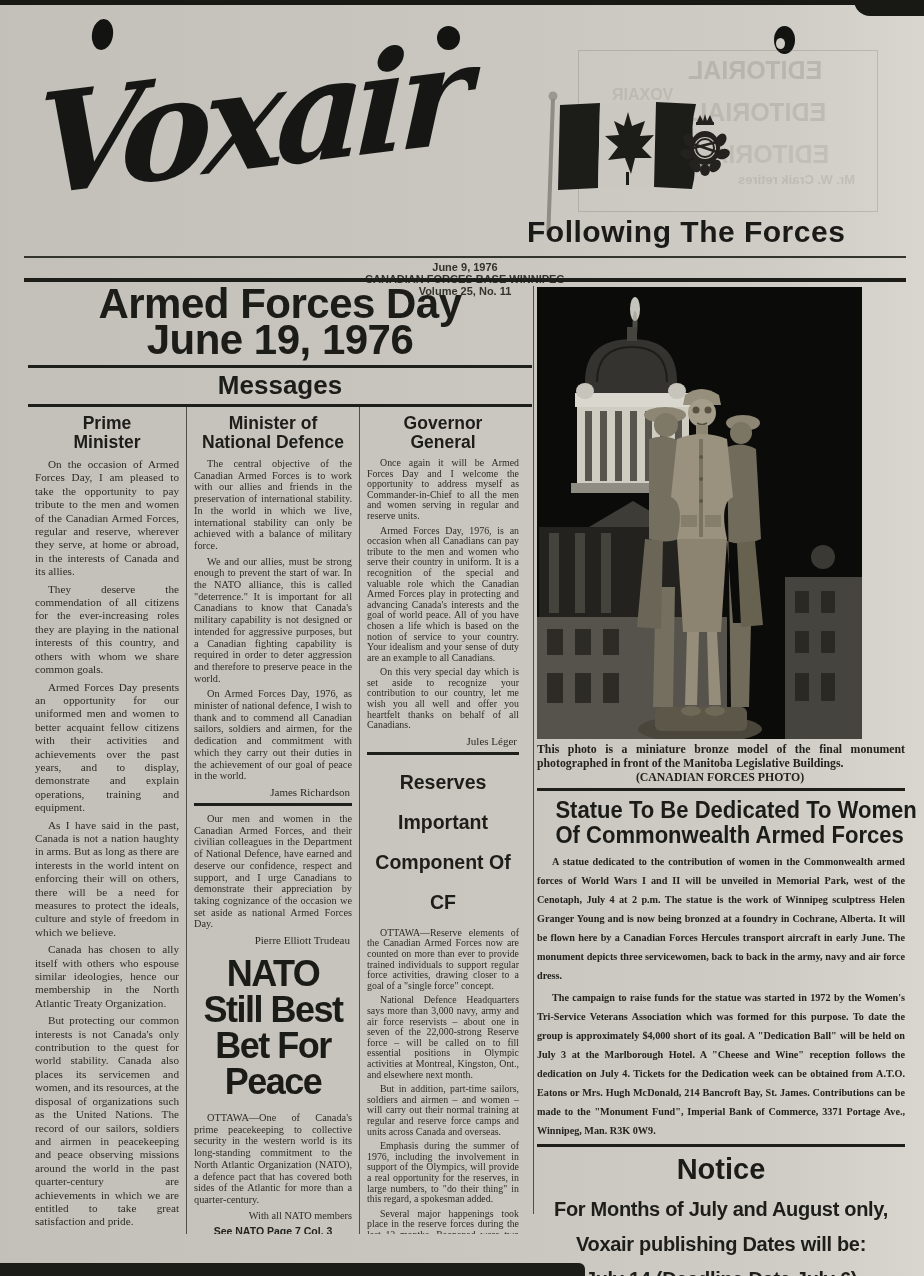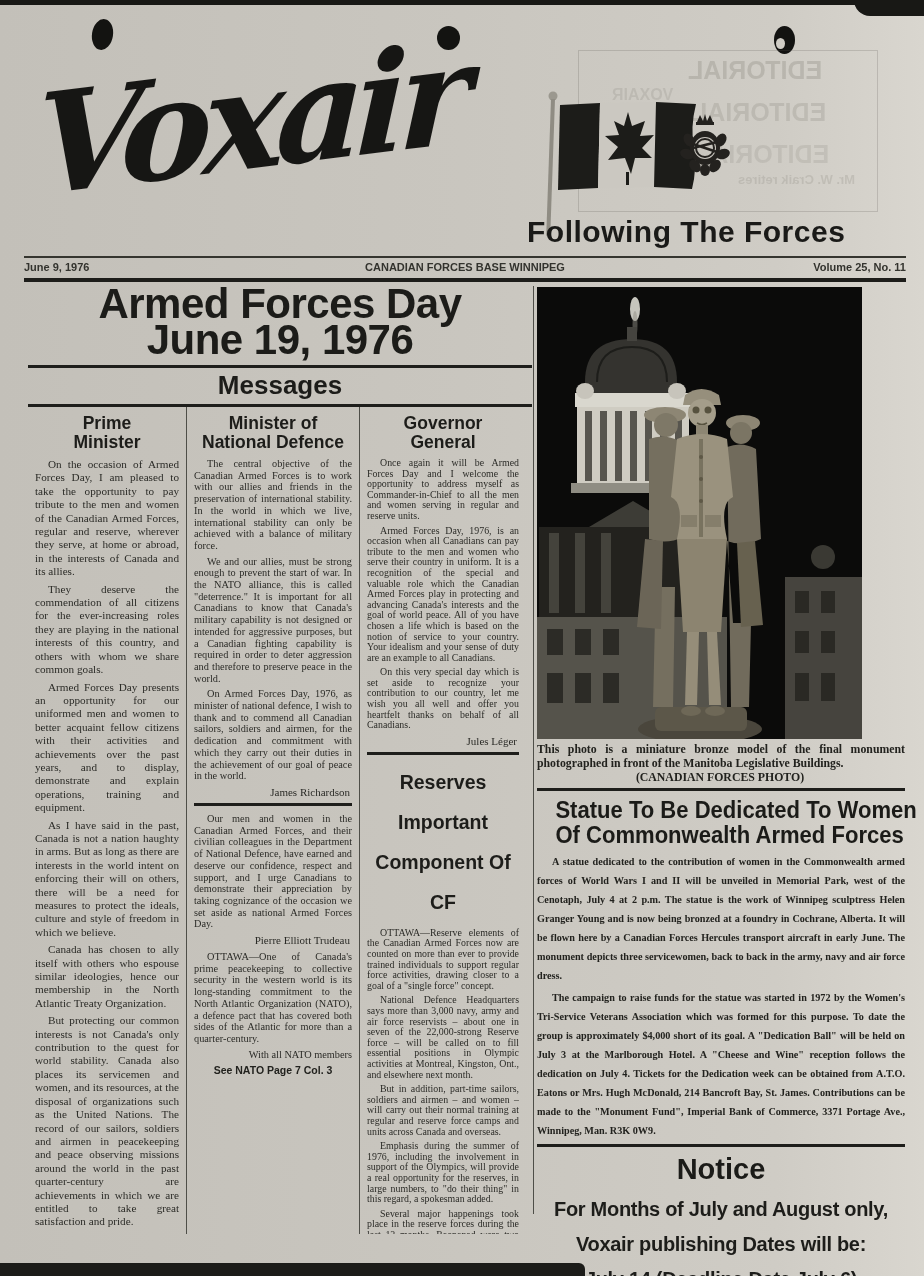--- a/index.html
+++ b/index.html
@@ -20,21 +20,21 @@
   .bleed-box{position:absolute;left:578px;top:50px;width:298px;height:160px;border:1px solid rgba(90,88,80,.22);}
   
   .logo{position:absolute;left:34px;top:78px;font-family:"DejaVu Serif",serif;font-style:italic;font-weight:bold;
     font-size:138px;letter-spacing:-9px;color:#161614;transform:rotate(-7deg) skewX(-9deg);transform-origin:left bottom;line-height:1;}
   .flag-wrap{position:absolute;left:544px;top:88px;}
   .crest-wrap{position:absolute;left:679px;top:112px;}
   .tagline{position:absolute;left:527px;top:215px;font-family:"Liberation Sans",sans-serif;font-weight:bold;
     font-size:30px;color:#1a1a18;letter-spacing:.5px;}
   .rule-thin-top{position:absolute;left:24px;top:256px;width:882px;height:2px;background:#35352f;}
   .dateline{position:absolute;left:24px;top:261px;width:882px;display:flex;align-items:center;
-    font-family:"Liberation Sans",sans-serif;font-weight:bold;font-size:11px;color:#33332e;}
+    font-family:"Liberation Sans",sans-serif;font-weight:bold;font-size:11px;color:#33332e;flex-direction:column;}
   .dateline span{flex:1;}
   .dl-c{text-align:center;}
   .dl-r{text-align:right;}
   .rule-thick-top{position:absolute;left:24px;top:278px;width:882px;height:4px;background:#1d1d1a;}
   
   .left-region{position:absolute;left:28px;top:286px;width:504px;height:948px;overflow:hidden;}
   .lead-h{font-family:"Liberation Sans",sans-serif;font-weight:bold;text-align:center;
     font-size:42px;line-height:36px;color:#1c1c19;letter-spacing:-.5px;margin:0;}
   .lead-rule{height:3px;background:#1e1e1b;margin:7px 0 2px;}
   .messages{font-family:"Liberation Sans",sans-serif;font-weight:bold;text-align:center;font-size:26px;
@@ -168,20 +168,26 @@
           <div>Minister of</div>
           <div>National Defence</div>
         </h2>
         <p>The central objective of the Canadian Armed Forces is to work with our allies and friends in the preservation of international stability. In the world in which we live, international stability can only be achieved with a balance of military force.</p>
         <p>We and our allies, must be strong enough to prevent the start of war. In the NATO alliance, this is called "deterrence." It is important for all Canadians to know that Canada's military capability is not designed or intended for aggressive purposes, but a Canadian fighting capability is required in order to deter aggression and therefore to preserve peace in the world.</p>
         <p>On Armed Forces Day, 1976, as minister of national defence, I wish to thank and to commend all Canadian sailors, soldiers and airmen, for the dedication and commitment with which they carry out their duties in the achievement of our goal of peace in the world.</p>
         <div class="sig">James Richardson</div>
         <div class="hrule"></div>
         <p>Our men and women in the Canadian Armed Forces, and their civilian colleagues in the Department of National Defence, have earned and deserve our confidence, respect and support, and I urge Canadians to demonstrate their appreciation by taking cognizance of the occasion we set aside as national Armed Forces Day.</p>
         <div class="sig">Pierre Elliott Trudeau</div>
+        <div class="nato-h">
+          <div>NATO</div>
+          <div>Still Best</div>
+          <div>Bet For</div>
+          <div>Peace</div>
+        </div>
         <p>OTTAWA—One of Canada's prime peacekeeping to collective security in the western world is its long-standing commitment to the North Atlantic Organization (NATO), a defence pact that has covered both sides of the Atlantic for more than a quarter-century.</p>
         <p style="text-align:right;">With all NATO members</p>
         <div class="see">See NATO Page 7 Col. 3</div>
 
       </div>
 
       <div class="col col3">
         <h2>
           <div>Governor</div>
           <div>General</div>

